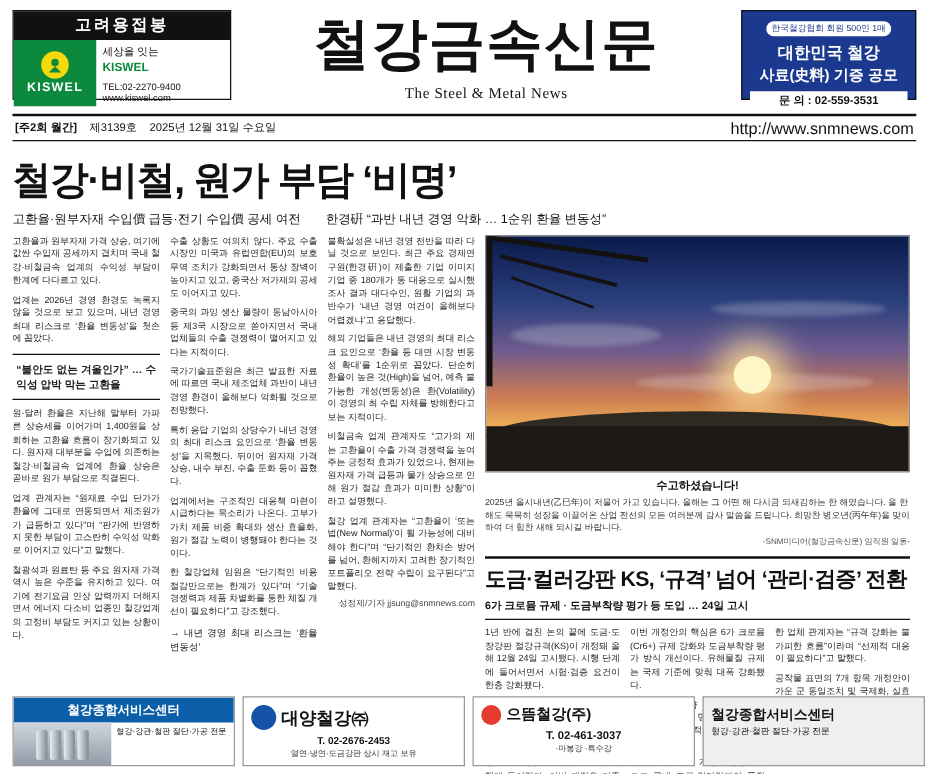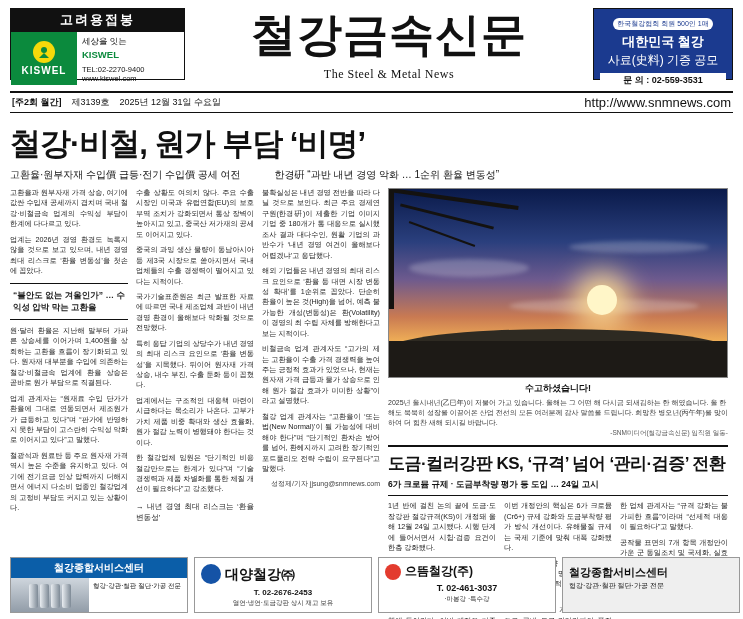--- a/index.html
+++ b/index.html
@@ -40,36 +40,36 @@
   .ad-left-text .l3 { font-size:7.5px; margin-top:5px; color:#111; }
   .ad-left-text .l4 { font-size:7.5px; color:#111; }
 
   .title-block { flex:1; text-align:center; padding-top:4px; }
   .paper-title { font-size:45px; font-weight:bold; letter-spacing:1px; line-height:1.0; font-family:"DejaVu Sans", sans-serif;}
   .paper-sub { font-size:12px; margin-top:10px; font-family:"Liberation Serif", serif; letter-spacing:.5px;}
 
   .ad-right { width: 140px; height: 72px; border:1px solid #111; background:#1b3a8f; color:#fff; text-align:center; padding-top:3px;}
   .ad-right .tag { font-size:7px; background:#fff; color:#1b3a8f; display:inline-block; padding:1px 4px; border-radius:7px;}
   .ad-right .h1 { font-size:13px; font-weight:bold; margin-top:3px; }
-  .ad-right .h2 { font-size:12px; font-weight:normal; margin-top:1px; }
+  .ad-right .h2 { font-size:12px; font-weight:bold; margin-top:1px; }
   .ad-right .phone { background:#fff; color:#111; font-size:9px; font-weight:bold; margin:4px 6px 0; padding:1px 0;}
 
   
   .infobar {
     border-top:2px solid #111; border-bottom:1px solid #111;
     margin-top:5px; padding:2px 2px; display:flex; align-items:center; font-size:9px;
   }
   .infobar .edition { font-weight:bold; }
   .infobar .date { margin-left:10px; }
   .infobar .issue { margin-left:10px; }
   .infobar .url { margin-left:auto; font-size:13px; }
 
   
   .headline { font-size:31px; font-weight:bold; margin:10px 0 3px; letter-spacing:-1px; }
-  .sub-head { display:flex; gap:34px; font-size:10px; margin-bottom:6px; }
+  .sub-head { display:flex; gap:20px; font-size:10px; margin-bottom:6px; }
   .sub-head .s2 { color:#111; }
 
   
   .main { display:flex; gap:8px; }
   .col { font-size:7.2px; line-height:1.45; text-align:justify; color:#222; }
   .col p { margin:0 0 5px; }
   .c1 { width:118px; }
   .c2 { width:118px; }
   .c3 { width:118px; }
   .photo-col { width:340px; }

